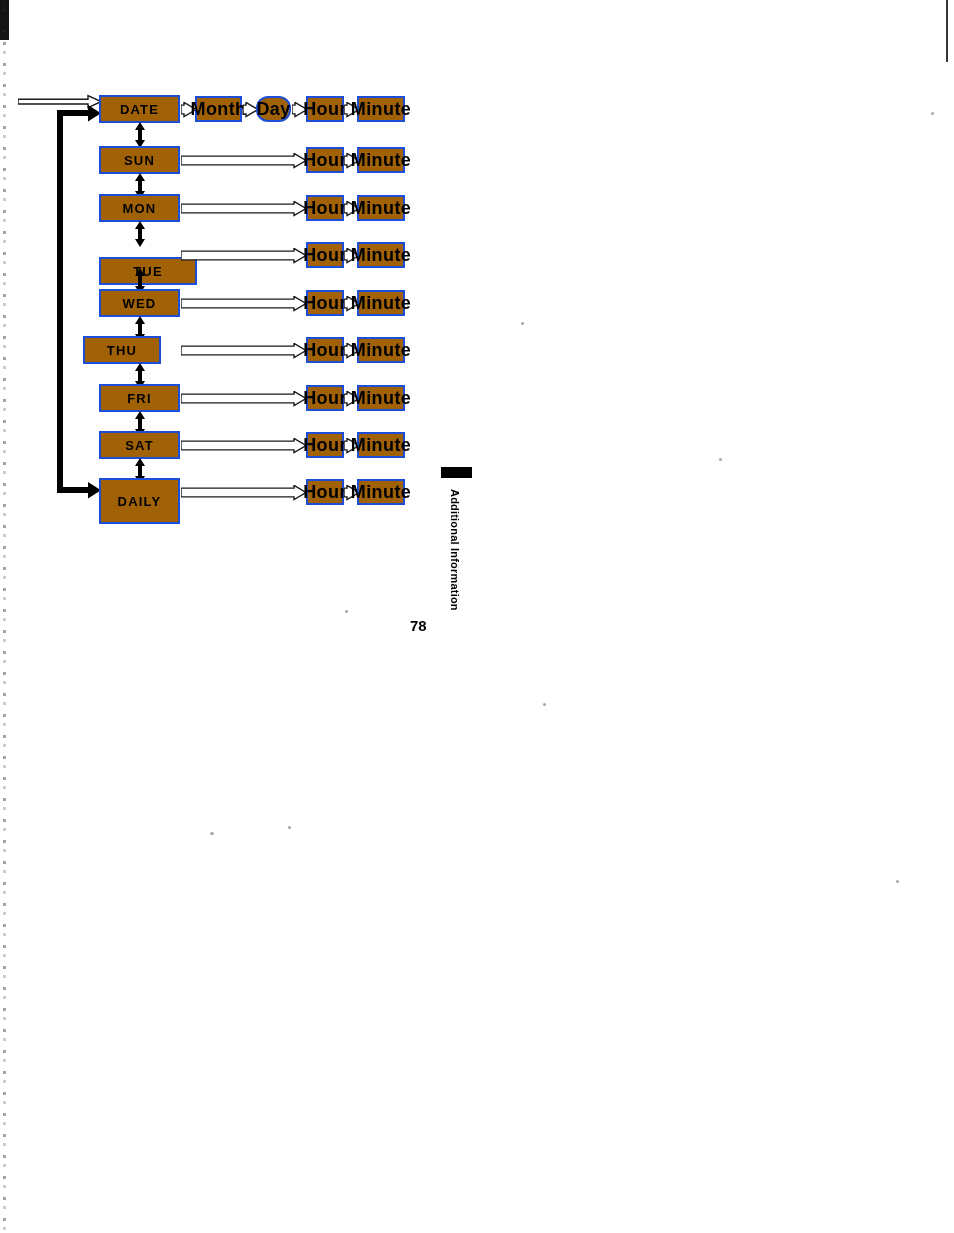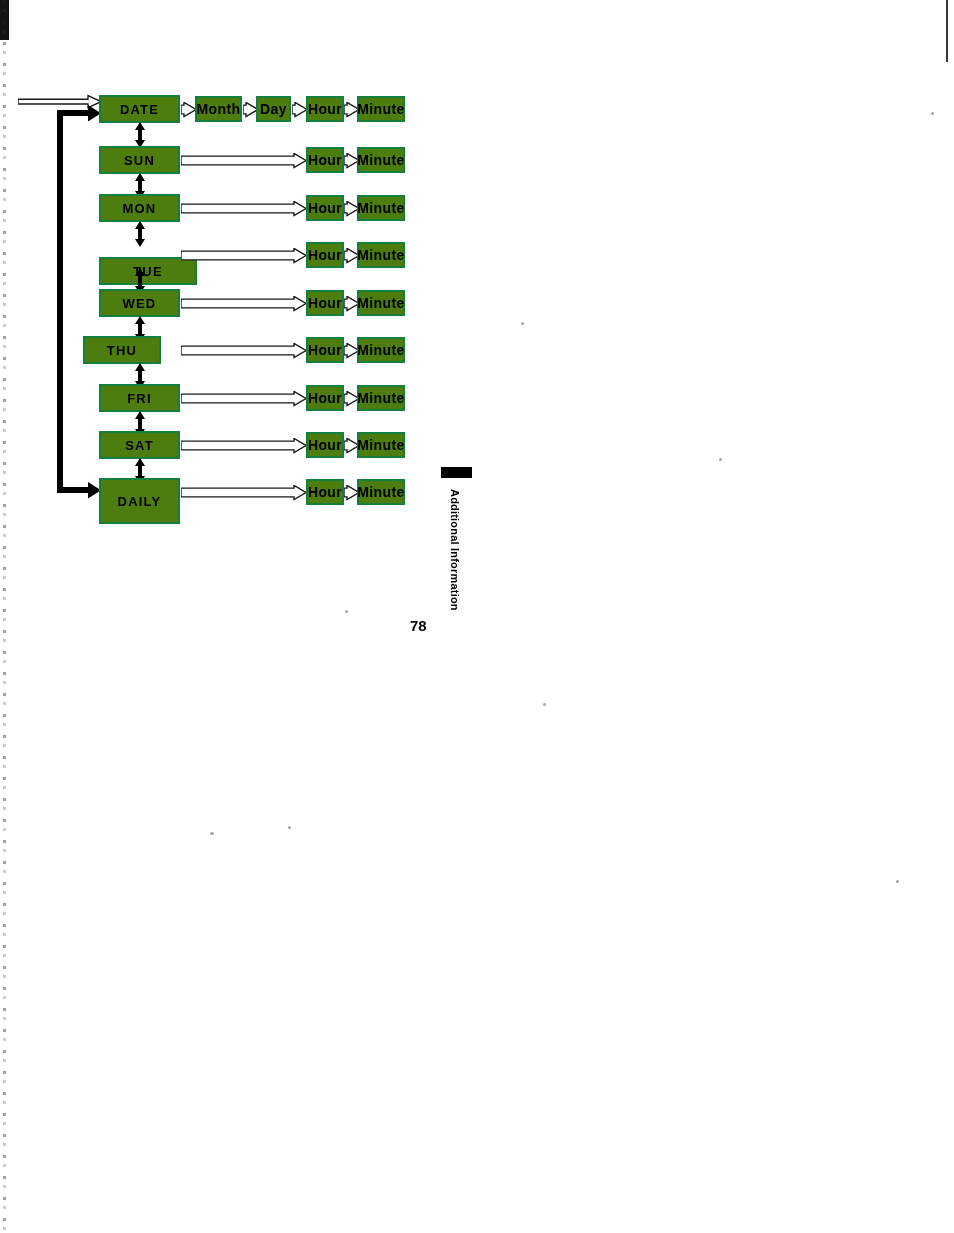--- a/index.html
+++ b/index.html
@@ -46,32 +46,32 @@
   .scan-speck {
     position: absolute;
     background: rgba(90,90,90,.55);
     border-radius: 50%;
   }
 
   
   .node {
     position: absolute;
     box-sizing: border-box;
-    border: 2px solid #15803d;
-    background: #4d7c0f;
+    border: 2px solid #1d4ed8;
+    background: #a16207;
     display: flex;
     align-items: center;
     justify-content: center;
     color: #000;
     font-weight: bold;
     letter-spacing: .4px;
     line-height: 1;
   }
   .node.mode { font-size: 13px; letter-spacing: 1.2px; }
-  .node.field { font-size: 14px; }
+  .node.field { font-size: 18px; }
 
   
   .thick { position: absolute; background: #000; }
 
   
   .tab-bar {
     position: absolute;
     background: #000;
   }
   .tab-label {
@@ -129,21 +129,21 @@
     <div class="node mode" style="left:99px;top:95px;width:81px;height:28px;">DATE</div>
 
     <svg style="position:absolute;left:181px;top:102px;" width="16" height="16" viewBox="0 0 16 16">
       <path d="M0 3.1 H3 V0.4 L15 7.5 L3 14.6 V11.9 H0 Z" fill="#ffffff" stroke="#1a1a1a" stroke-width="1.4" stroke-linejoin="miter"></path>
     </svg>
     <div class="node field" style="left:195px;top:96px;width:47px;height:26px;">Month</div>
 
     <svg style="position:absolute;left:243px;top:102px;" width="16" height="16" viewBox="0 0 16 16">
       <path d="M0 3.1 H3 V0.4 L15 7.5 L3 14.6 V11.9 H0 Z" fill="#ffffff" stroke="#1a1a1a" stroke-width="1.4" stroke-linejoin="miter"></path>
     </svg>
-    <div class="node field" style="left:256px;top:96px;width:35px;height:26px;">Day</div>
+    <div class="node field" style="left:256px;top:96px;width:35px;height:26px;border-radius:12px;">Day</div>
 
     <svg style="position:absolute;left:292px;top:102px;" width="16" height="16" viewBox="0 0 16 16">
       <path d="M0 3.1 H3 V0.4 L15 7.5 L3 14.6 V11.9 H0 Z" fill="#ffffff" stroke="#1a1a1a" stroke-width="1.4" stroke-linejoin="miter"></path>
     </svg>
     <div class="node field" style="left:306px;top:96px;width:38px;height:26px;">Hour</div>
 
     <svg style="position:absolute;left:344px;top:102px;" width="16" height="16" viewBox="0 0 16 16">
       <path d="M0 3.1 H3 V0.4 L15 7.5 L3 14.6 V11.9 H0 Z" fill="#ffffff" stroke="#1a1a1a" stroke-width="1.4" stroke-linejoin="miter"></path>
     </svg>
     <div class="node field" style="left:357px;top:96px;width:48px;height:26px;">Minute</div>

